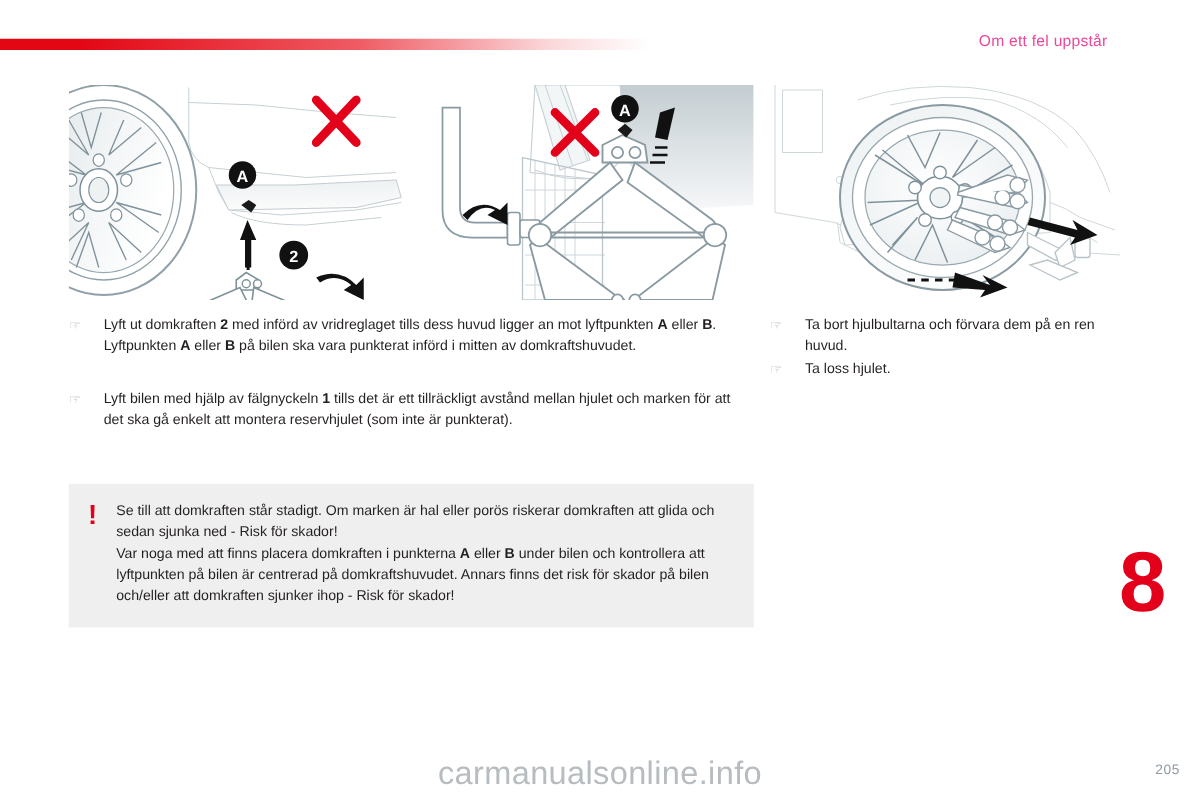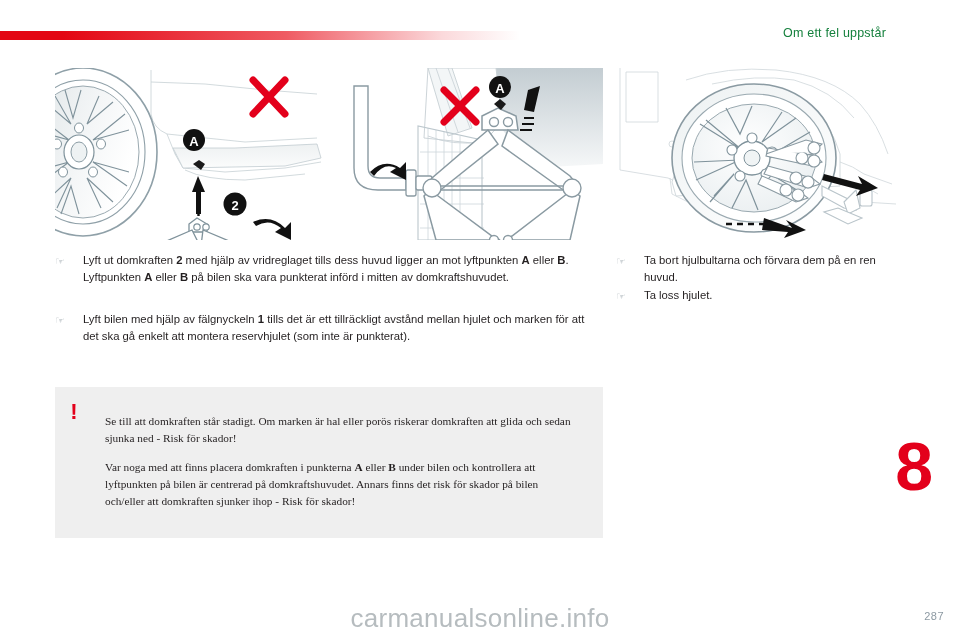--- a/index.html
+++ b/index.html
@@ -29,21 +29,21 @@
     top: 0;
     width: 520px;
     height: 9px;
     background: linear-gradient(to right, #e30613 0%, #e30613 12%, #ef5b63 55%, #fbd9db 85%, #ffffff 100%);
   }
   .header-title {
     position: absolute;
     right: 74px;
     top: 26px;
     font-size: 12.5px;
-    color: #15803d;
+    color: #ec4899;
     letter-spacing: 0.2px;
     white-space: nowrap;
   }
 
   
   .illus {
     position: absolute;
     background: #ffffff;
     overflow: hidden;
   }
@@ -120,21 +120,21 @@
     line-height: 19px;
     padding-top: 1px;
   }
   .warn-body {
     flex: 1 1 auto;
     padding-right: 20px;
     font-size: 11.3px;
     line-height: 17px;
     color: #231f20;
   }
-  .warn-body p { margin: 12px; font-family: Liberation Serif, serif; }
+  .warn-body p { margin: 0; }
   .warn-body b { font-weight: bold; }
 
   
   #chapter-marker {
     position: absolute;
     right: 28px;
     top: 432px;
     font-size: 68px;
     font-weight: bold;
     color: #e3001b;
@@ -438,21 +438,21 @@
     <g stroke="#111111" stroke-width="2.4" stroke-dasharray="6 5">
       <line x1="110" y1="162" x2="150" y2="162"></line>
     </g>
     <path d="M148 156 L176 166 L170 158 L190 168 L168 176 L172 170 L146 168 Z" fill="#111111"></path>
   </svg>
 </div>
 
 <div class="bullet-list" id="list-left-1">
   <div class="bullet-row">
     <span class="bullet-glyph">☞</span>
-    <span class="bullet-text"><span>Lyft ut domkraften </span><b>2</b><span> med hjälp av vridreglaget tills dess huvud ligger an mot lyftpunkten </span><b>A</b><span> eller </span><b>B</b><span>. Lyftpunkten </span><b>A</b><span> eller </span><b>B</b><span> på bilen ska vara punkterat införd i mitten av domkraftshuvudet.</span></span>
+    <span class="bullet-text"><span>Lyft ut domkraften </span><b>2</b><span> med införd av vridreglaget tills dess huvud ligger an mot lyftpunkten </span><b>A</b><span> eller </span><b>B</b><span>. Lyftpunkten </span><b>A</b><span> eller </span><b>B</b><span> på bilen ska vara punkterat införd i mitten av domkraftshuvudet.</span></span>
   </div>
 </div>
 
 <div class="bullet-list" id="list-left-2">
   <div class="bullet-row">
     <span class="bullet-glyph">☞</span>
     <span class="bullet-text"><span>Lyft bilen med hjälp av fälgnyckeln </span><b>1</b><span> tills det är ett tillräckligt avstånd mellan hjulet och marken för att det ska gå enkelt att montera reservhjulet (som inte är punkterat).</span></span>
   </div>
 </div>
 
@@ -471,13 +471,13 @@
   <div class="warn-icon" style="color: rgb(227, 0, 27);">!</div>
   <div class="warn-body">
     <p><span>Se till att domkraften står stadigt. Om marken är hal eller porös riskerar domkraften att glida och sedan sjunka ned - Risk för skador!</span></p>
     <p><span>Var noga med att finns placera domkraften i punkterna </span><b>A</b><span> eller </span><b>B</b><span> under bilen och kontrollera att lyftpunkten på bilen är centrerad på domkraftshuvudet. Annars finns det risk för skador på bilen och/eller att domkraften sjunker ihop - Risk för skador!</span></p>
   </div>
 </div>
 
 <div id="chapter-marker" style="color: rgb(227, 0, 27);">8</div>
 
 <div id="watermark">carmanualsonline.info</div>
-<div id="page-number">287</div>
+<div id="page-number">205</div>
 
 </body></html>

